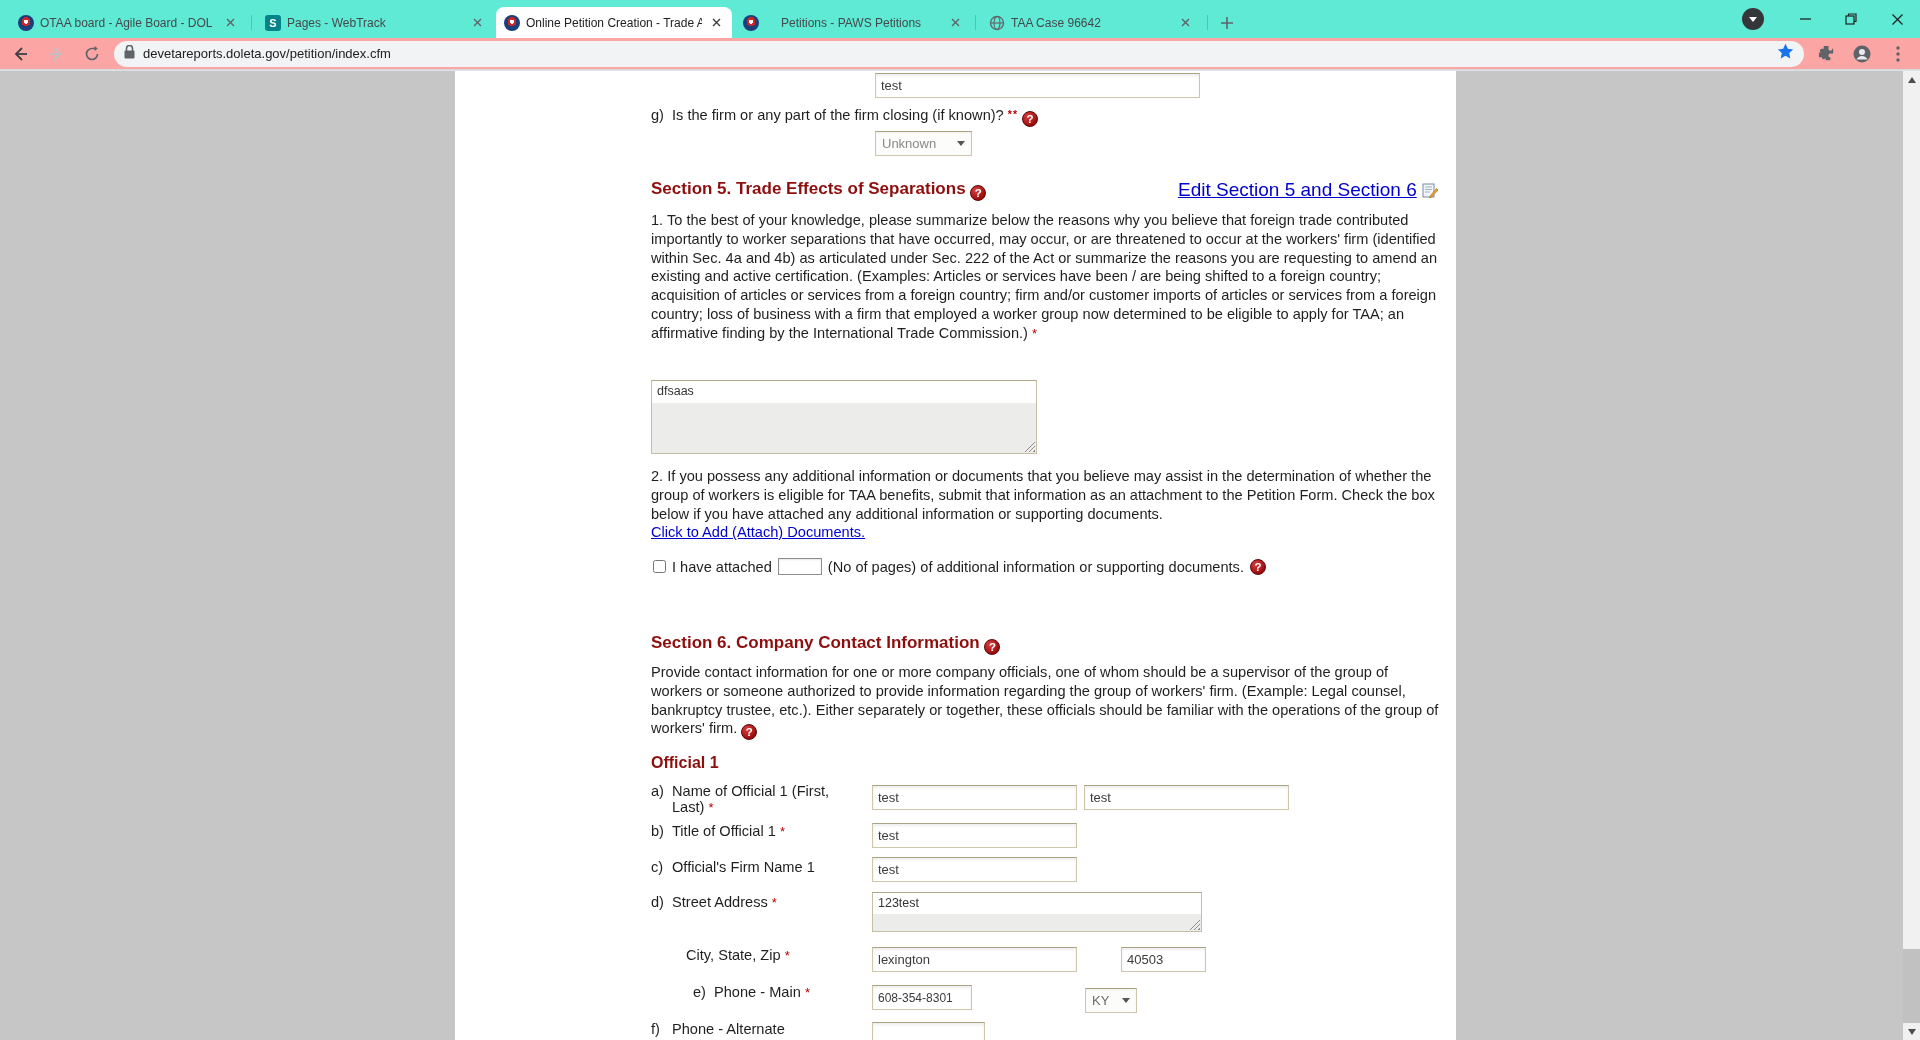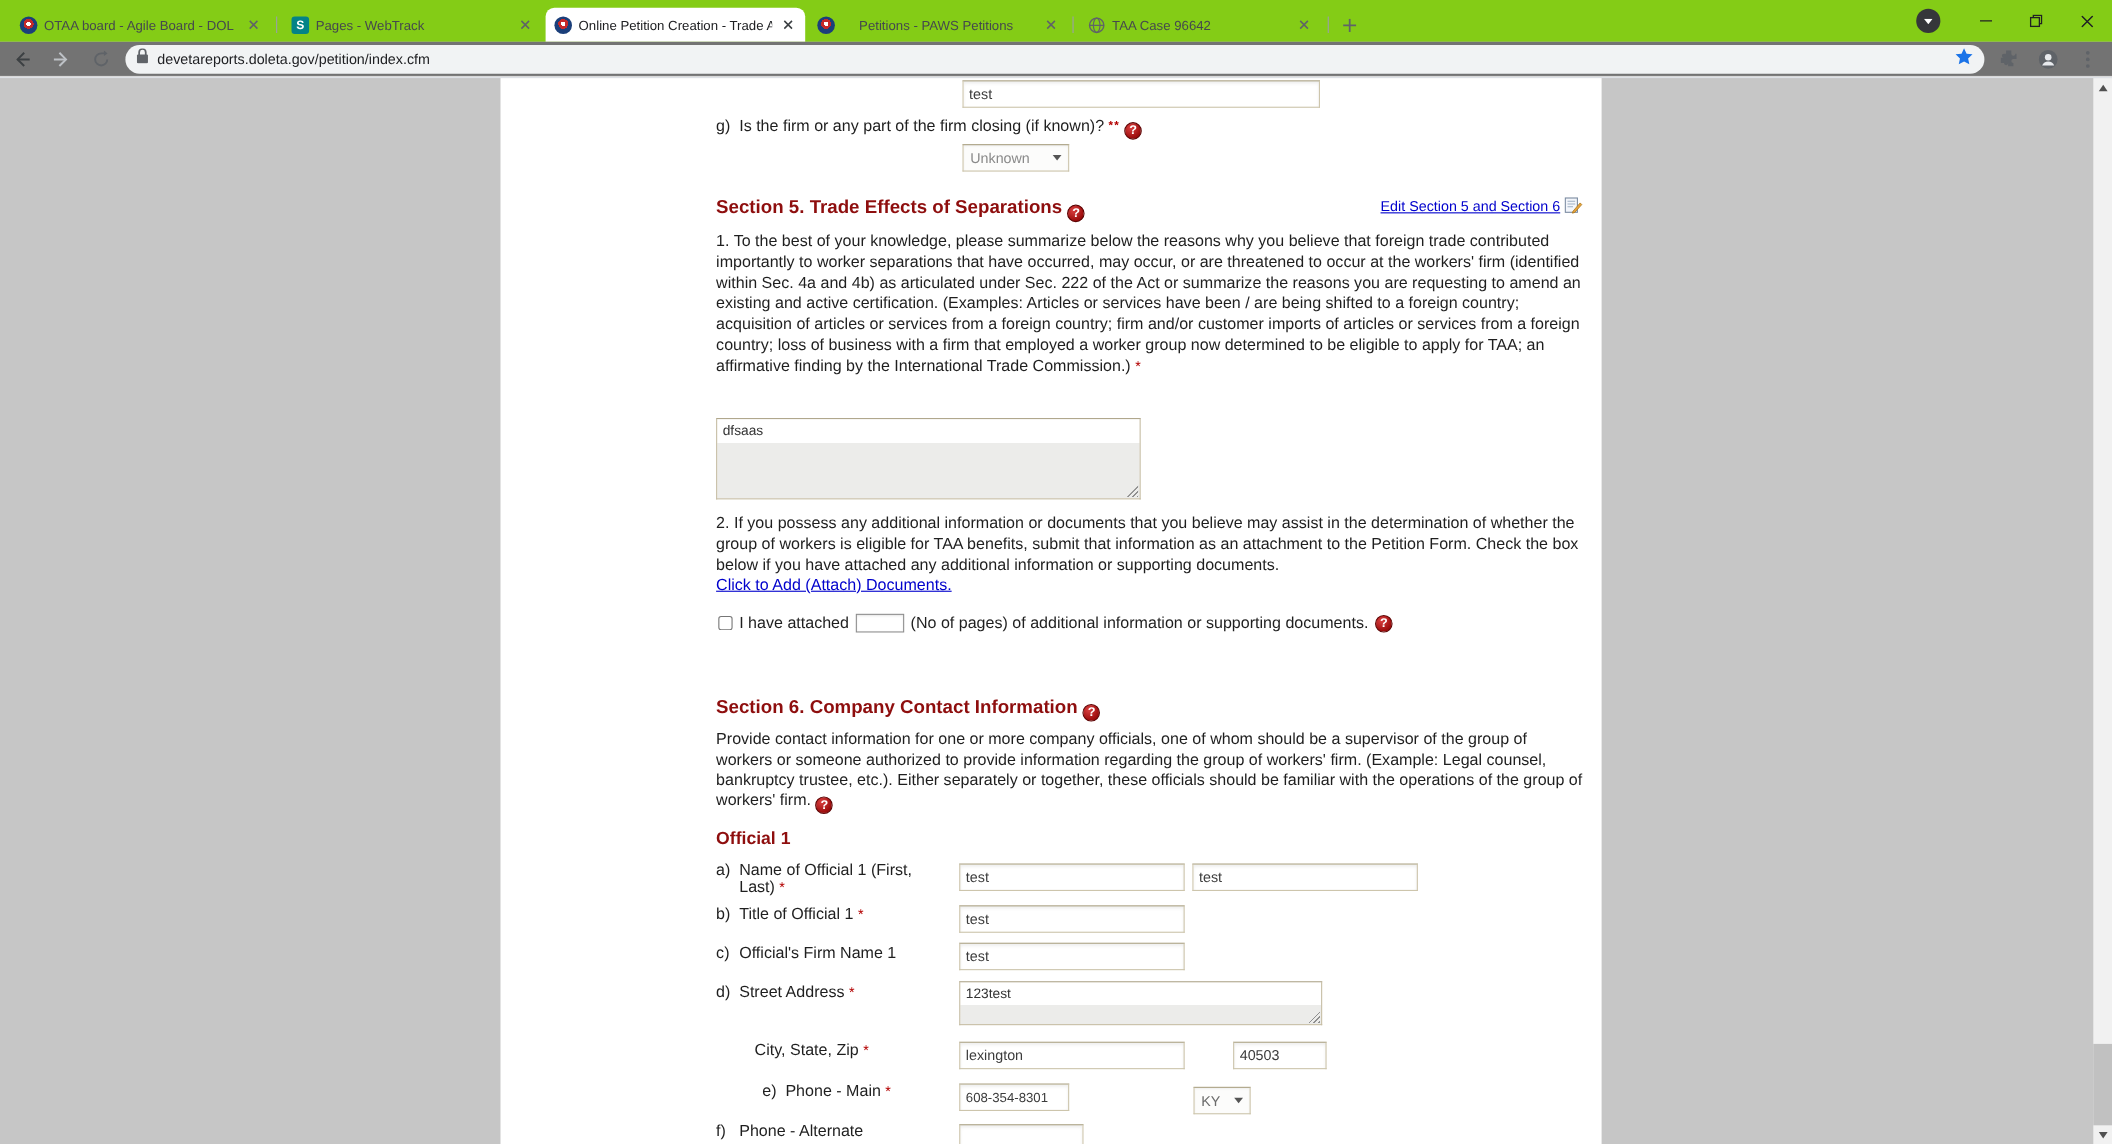--- a/index.html
+++ b/index.html
@@ -1,33 +1,33 @@
 <!DOCTYPE html>
 <html><head>
 <meta charset="utf-8">
 <style>
   * { margin:0; padding:0; box-sizing:border-box; }
   html,body { width:1920px; height:1040px; overflow:hidden; font-family:"Liberation Sans", sans-serif; background:#dee1e6; }
 
   
-  .tabstrip { position:relative; height:38px; background:#84cc16;padding-left:11px; }
+  .tabstrip { position:relative; height:38px; background:#5eead4;padding-left:11px; }
   .tab { position:absolute; top:7px; height:31px; display:flex; align-items:center; padding:0 8px; width:236px; color:#45494d; font-size:12px; cursor:pointer; }
   .tab.active { background:#fff; border-radius:8px 8px 0 0; color:#202124; }
   .tab .title { flex:1; white-space:nowrap; overflow:hidden; margin:0 6px; }
   .favicon { width:16px; height:16px; flex:0 0 16px; }
   .fav-dol { border-radius:50%; background:radial-gradient(circle at 50% 42%, #ffffff 0 2px, #c62828 2px 4.5px, #1b3f7a 4.5px); }
   .fav-sp { border-radius:3px; background:#038387; color:#fff; font-size:11px; font-weight:bold; text-align:center; line-height:16px; }
   .tab-close { width:16px; height:16px; display:flex; align-items:center; justify-content:center; border-radius:50%; }
   .tab-sep { position:absolute; top:15px; width:1px; height:15px; background:#9aa0a6; }
   .newtab { position:absolute; top:10px; width:26px; height:26px; display:flex; align-items:center; justify-content:center; }
   .winctrls { position:absolute; right:0; top:0; height:38px; display:flex; align-items:center; }
   .profile-circle { width:22px; height:22px; border-radius:50%; background:#35363a; display:flex; align-items:center; justify-content:center; margin-right:18px; }
   .wbtn { width:46px; height:32px; display:flex; align-items:center; justify-content:center; }
 
-  .navbar { position:relative; height:32px; background:#737373; display:flex; align-items:center; border-bottom:1px solid #d8d8d8; }
+  .navbar { position:relative; height:32px; background:#fca5a5; display:flex; align-items:center; border-bottom:1px solid #d8d8d8; }
   .navicon { width:28px; height:28px; display:flex; align-items:center; justify-content:center; margin-left:8px; border-radius:50%; }
   .omnibox { height:26px; background:#f1f3f4; border-radius:13px; display:flex; align-items:center; margin-left:8px; width:1690px; padding:0 10px; }
   .omnibox .url { font-size:13px; color:#202124; margin-left:8px; flex:1; }
   .nav-right { display:flex; align-items:center; }
 
   
   .page { position:absolute; left:0; top:71px; right:0; bottom:0; background:#c6c6c6; }
   .content { position:absolute; left:455px; top:0; width:1001px; height:969px; background:#fff; overflow:hidden; font-size:14.6px; color:#1f1f1f; }
 
   .abs { position:absolute; }
@@ -207,21 +207,21 @@
       <span class="helpicon">?</span>
     </div>
 
     <div class="fakeselect abs" style="left:420px; top:60px; width:97px;">
       <span class="selval">Unknown</span>
       <span class="chev"></span>
     </div>
 
     <div class="abs" style="left:196px; top:108px; width:788px; display:flex; justify-content:space-between; align-items:flex-start;">
       <span class="sechead"><span>Section 5. Trade Effects of Separations</span> <span class="helpicon">?</span></span>
-      <span style="font-size:13px;">
+      <span style="font-size:19px;">
         <a class="link" href="#">Edit Section 5 and Section 6</a>
         <span><svg width="17" height="16" viewBox="0 0 17 16" style="vertical-align:-3px;">
               <rect x="1" y="1" width="11" height="13" fill="#f3f6fb" stroke="#7a8aa0"></rect>
               <path d="M3 4 h7 M3 6.5 h7 M3 9 h5" stroke="#9fb0c4" stroke-width="1"></path>
               <path d="M8 13 L14.5 5.5 L16 7 L9.5 14.2 L7.5 14.8 Z" fill="#e8a33d" stroke="#a87414" stroke-width="0.7"></path>
             </svg></span>
       </span>
     </div>
 
     <div class="para abs" style="left:196px; top:140px; width:791px;"><span>1. To the best of your knowledge, please summarize below the reasons why you believe that foreign trade contributed importantly to worker separations that have occurred, may occur, or are threatened to occur at the workers' firm (identified within Sec. 4a and 4b) as articulated under Sec. 222 of the Act or summarize the reasons you are requesting to amend an existing and active certification. (Examples: Articles or services have been / are being shifted to a foreign country; acquisition of articles or services from a foreign country; firm and/or customer imports of articles or services from a foreign country; loss of business with a firm that employed a worker group now determined to be eligible to apply for TAA; an affirmative finding by the International Trade Commission.)</span> <span class="req">*</span></div>

